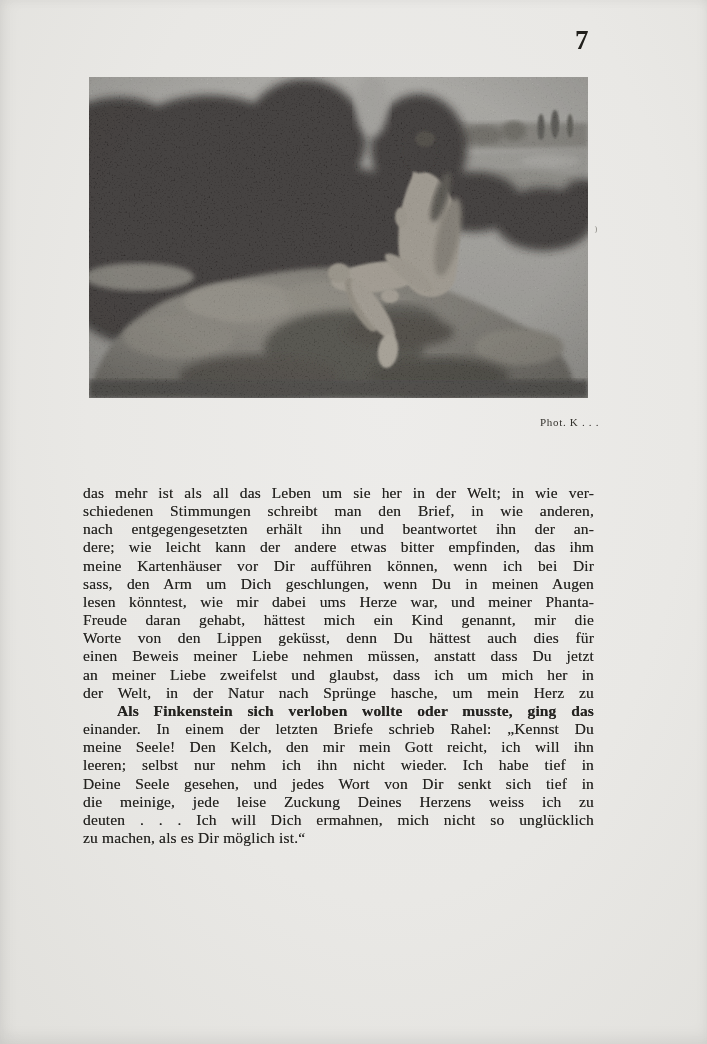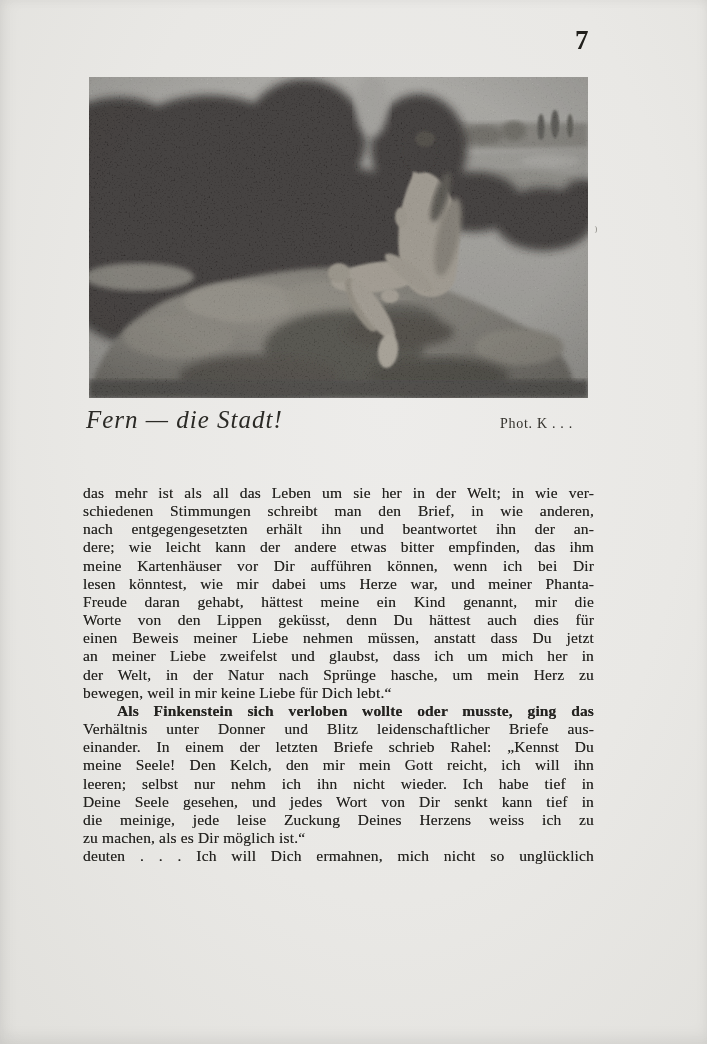--- a/index.html
+++ b/index.html
@@ -22,22 +22,22 @@
     position:absolute;left:89px;top:77px;width:499px;height:321px;
     margin:0;background:#b9b7b2;overflow:hidden;
   }
   .photo svg{display:block;}
   .caption{
     position:absolute;left:86px;top:406px;
     font-style:italic;font-size:25px;color:#2b2a26;
     letter-spacing:1px;
   }
   .credit{
-    position:absolute;left:500px;top:416px;
-    font-size:14px;color:#33312c;letter-spacing:0.7px;
+    position:absolute;left:540px;top:416px;
+    font-size:11px;color:#33312c;letter-spacing:0.7px;
   }
   .body-text{
     position:absolute;left:83px;top:484px;width:511px;
     font-size:15.5px;line-height:18.15px;color:#242320;
     text-shadow:0 0 0.4px rgba(36,35,32,0.6);
     letter-spacing:0.15px;
   }
   .line{
     text-align:justify;
     text-align-last:justify;
@@ -163,45 +163,43 @@
           <ellipse cx="336" cy="62" rx="10" ry="8" fill="#3a362f" filter="url(#b1)"></ellipse>
         </g>
       </g>
 
       <rect x="0" y="0" width="499" height="321" fill="url(#vg)"></rect>
       <rect x="0" y="0" width="499" height="321" fill="#14120f" filter="url(#gN)" opacity="0.28"></rect>
       <rect x="0" y="0" width="499" height="321" fill="#ffffff" filter="url(#gW)" opacity="0.20"></rect>
     </svg>
   </figure>
 
-  <div class="caption">Fern — die Stadt!</div>
   <div class="credit">Phot. K . . .</div>
   <div class="stray-mark"></div>
 
   <div class="body-text">
     <div class="para">
       <div class="line">das mehr ist als all das Leben um sie her in der Welt; in wie ver-</div>
       <div class="line">schiedenen Stimmungen schreibt man den Brief, in wie anderen,</div>
       <div class="line">nach entgegengesetzten erhält ihn und beantwortet ihn der an-</div>
       <div class="line">dere; wie leicht kann der andere etwas bitter empfinden, das ihm</div>
       <div class="line">meine Kartenhäuser vor Dir aufführen können, wenn ich bei Dir</div>
+      <div class="line">sass, den Arm um Dich geschlungen, wenn Du in meinen Augen</div>
       <div class="line">lesen könntest, wie mir dabei ums Herze war, und meiner Phanta-</div>
-      <div class="line">Freude daran gehabt, hättest meine ein Kind genannt, mir die</div>
+      <div class="line">Freude daran gehabt, hättest mich ein Kind genannt, mir die</div>
       <div class="line">Worte von den Lippen geküsst, denn Du hättest auch dies für</div>
       <div class="line">einen Beweis meiner Liebe nehmen müssen, anstatt dass Du jetzt</div>
       <div class="line">an meiner Liebe zweifelst und glaubst, dass ich um mich her in</div>
       <div class="line">der Welt, in der Natur nach Sprünge hasche, um mein Herz zu</div>
-      <div class="line last">bewegen, weil in mir keine Liebe für Dich lebt.“</div>
     </div>
     <div class="para">
       <div class="line indent">Als Finkenstein sich verloben wollte oder musste, ging das</div>
-      <div class="line">Verhältnis unter Donner und Blitz leidenschaftlicher Briefe aus-</div>
       <div class="line">einander. In einem der letzten Briefe schrieb Rahel: „Kennst Du</div>
       <div class="line">meine Seele! Den Kelch, den mir mein Gott reicht, ich will ihn</div>
       <div class="line">leeren; selbst nur nehm ich ihn nicht wieder. Ich habe tief in</div>
-      <div class="line">Deine Seele gesehen, und jedes Wort von Dir senkt kann tief in</div>
+      <div class="line">Deine Seele gesehen, und jedes Wort von Dir senkt sich tief in</div>
       <div class="line">die meinige, jede leise Zuckung Deines Herzens weiss ich zu</div>
+      <div class="line">deuten . . . Ich will Dich ermahnen, mich nicht so unglücklich</div>
       <div class="line last">zu machen, als es Dir möglich ist.“</div>
-      <div class="line">deuten . . . Ich will Dich ermahnen, mich nicht so unglücklich</div>
     </div>
   </div>
 
 </div>
 
 </body></html>

